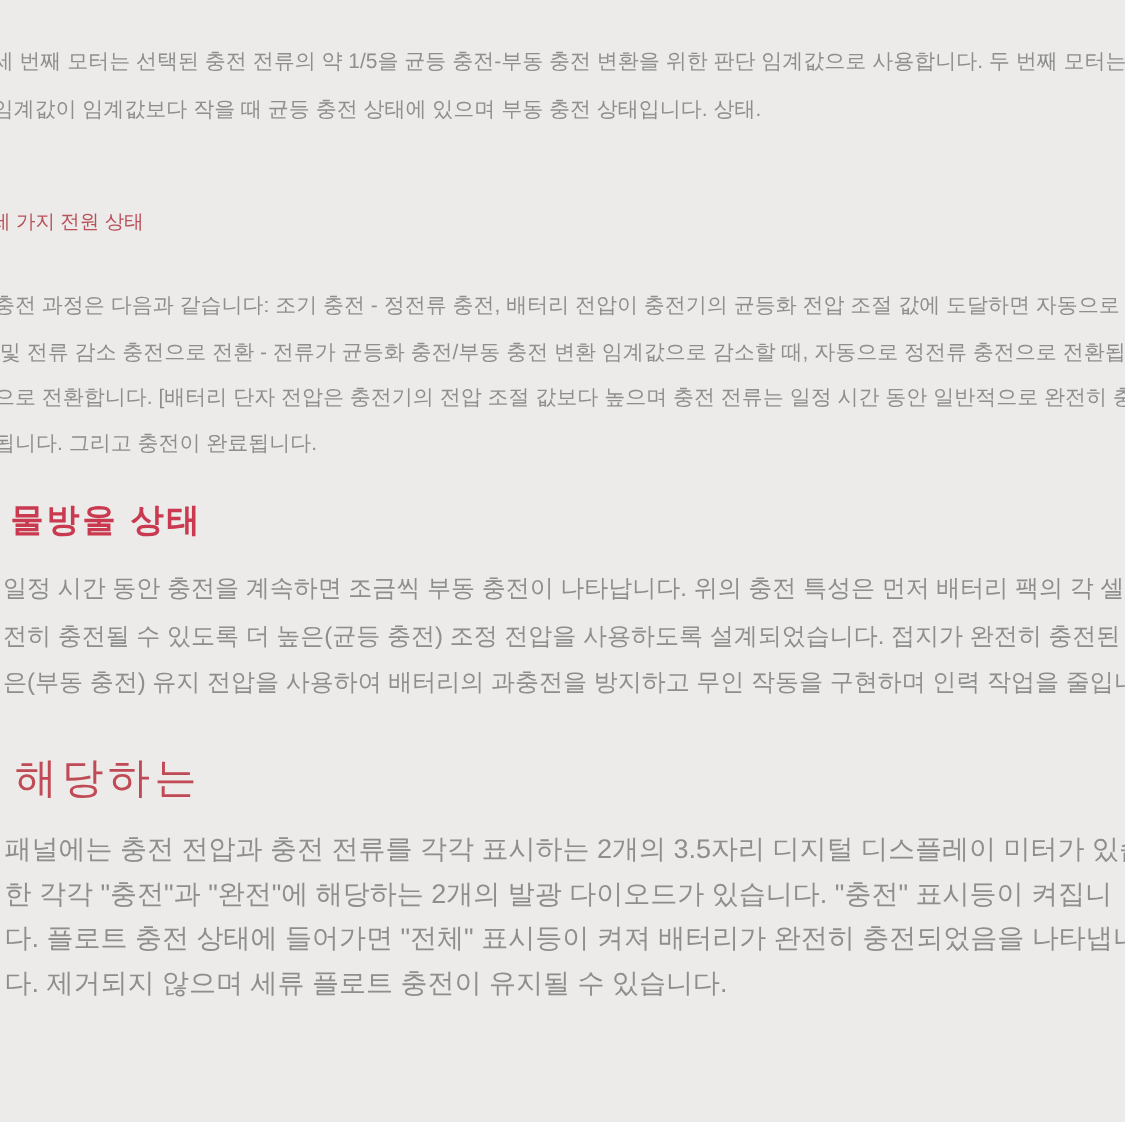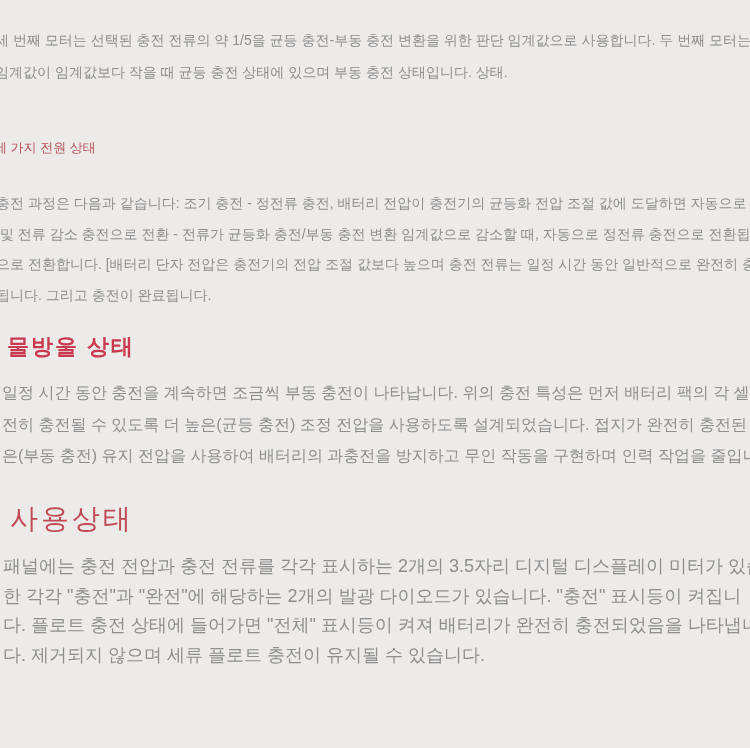--- a/index.html
+++ b/index.html
@@ -104,20 +104,20 @@
   </div>
 
 <h2 class="h-drip">물방울 상태</h2>
 
 <div class="para para-drip">
     <div class="line">일정 시간 동안 충전을 계속하면 조금씩 부동 충전이 나타납니다. 위의 충전 특성은 먼저 배터리 팩의 각 셀이 완</div>
     <div class="line">전히 충전될 수 있도록 더 높은(균등 충전) 조정 전압을 사용하도록 설계되었습니다. 접지가 완전히 충전된 후 더 낮</div>
     <div class="line">은(부동 충전) 유지 전압을 사용하여 배터리의 과충전을 방지하고 무인 작동을 구현하며 인력 작업을 줄입니다.</div>
   </div>
 
-<h2 class="h-usage">사용상태</h2>
+<h2 class="h-usage">해당하는</h2>
 
 <div class="para para-usage">
     <div class="line">패널에는 충전 전압과 충전 전류를 각각 표시하는 2개의 3.5자리 디지털 디스플레이 미터가 있습니다. 또</div>
     <div class="line">한 각각 "충전"과 "완전"에 해당하는 2개의 발광 다이오드가 있습니다. "충전" 표시등이 켜집니</div>
     <div class="line">다. 플로트 충전 상태에 들어가면 "전체" 표시등이 켜져 배터리가 완전히 충전되었음을 나타냅니</div>
     <div class="line">다. 제거되지 않으며 세류 플로트 충전이 유지될 수 있습니다.</div>
   </div>
 
 </body></html>

